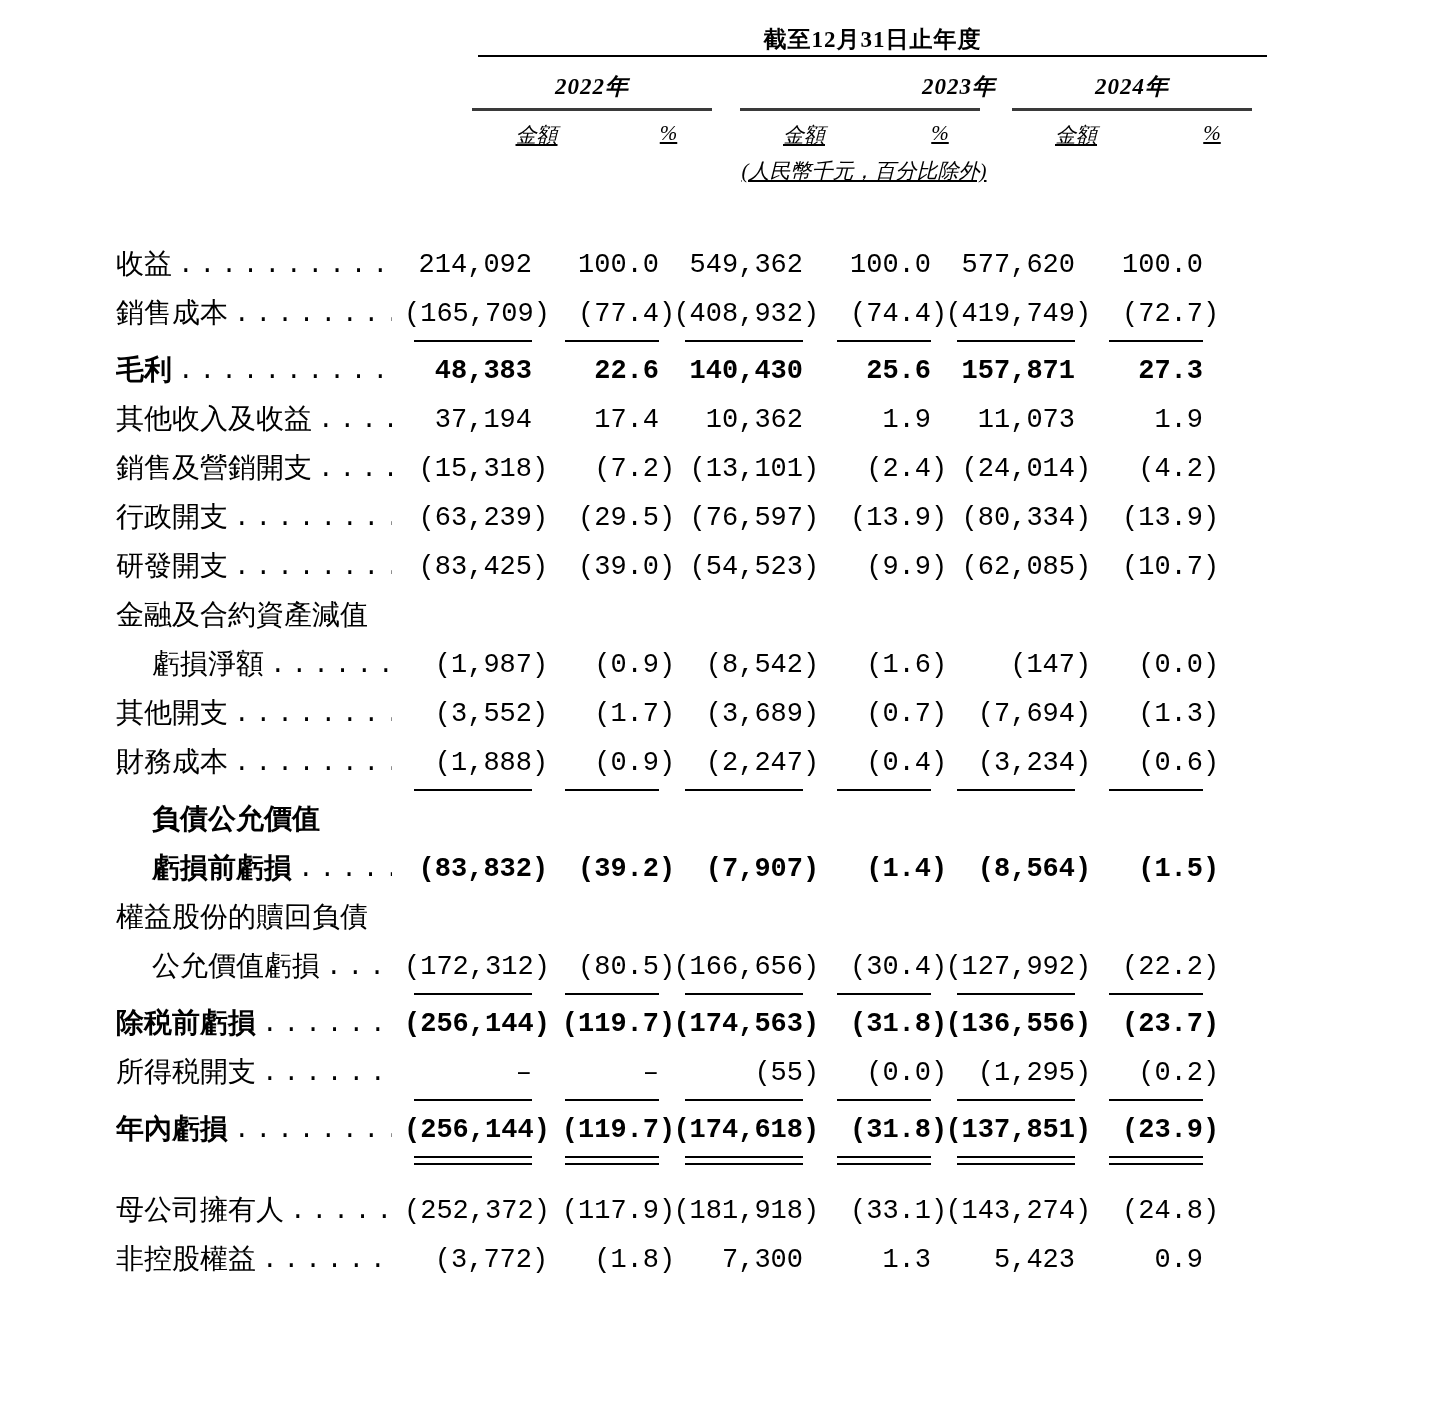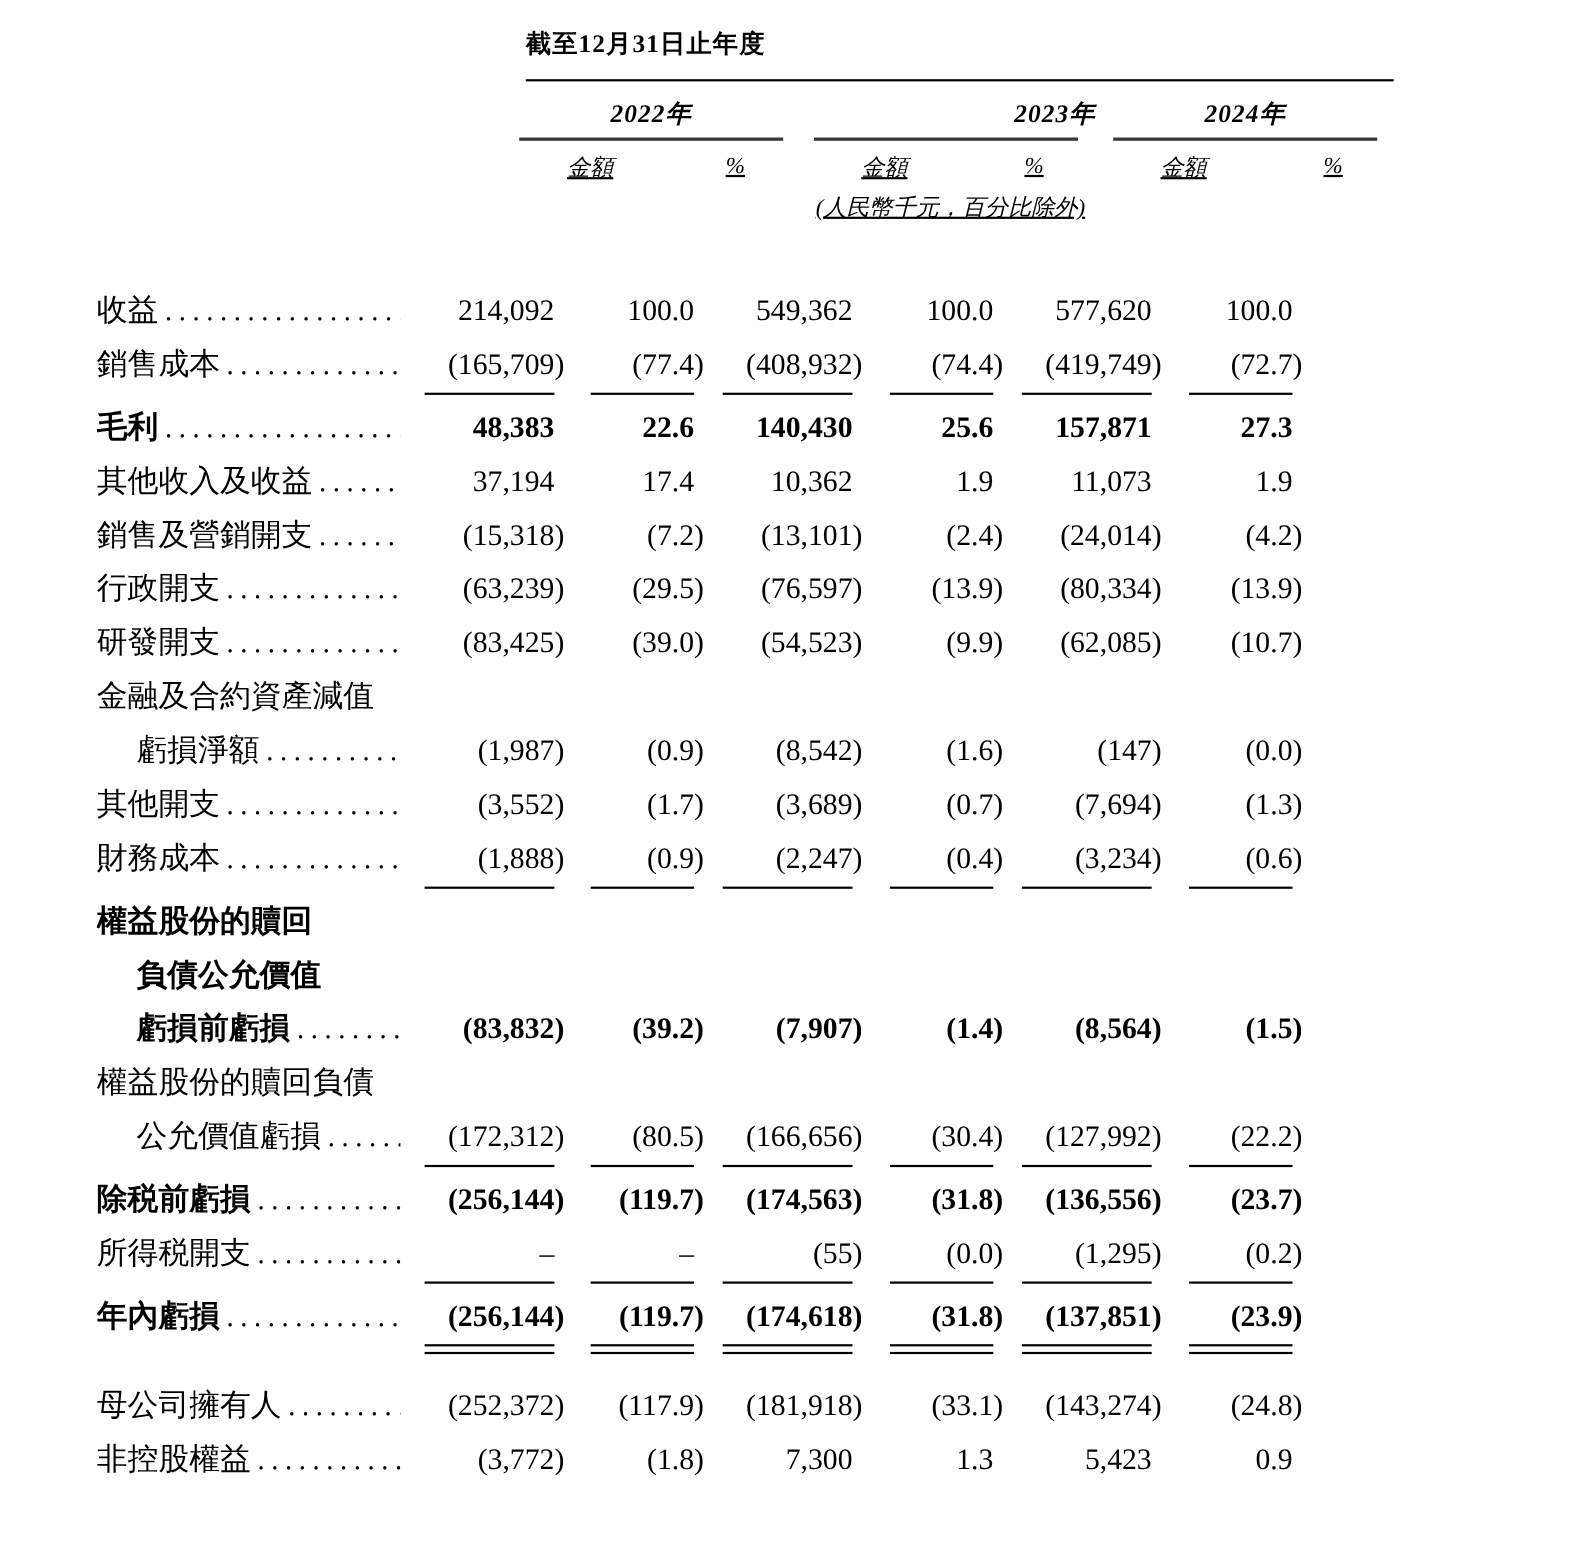--- a/index.html
+++ b/index.html
@@ -7,22 +7,23 @@
     position:relative;
     width:1440px; height:1424px;
     background:#fff;
     color:#000;
     font-family:"Liberation Serif","DejaVu Serif",serif;
     overflow:hidden;
   }
   .hdr { margin-left:172px; width:1096px; padding-top:24px; }
   .hdr-title {
     margin-left:306px; width:789px;
+    text-align:center;
     font-weight:bold; font-size:23px;
-    padding-bottom:17px;
+    padding-bottom:0;
     border-bottom:2px solid #000;
     letter-spacing:1px;
   }
   .hdr-years { display:flex; margin-left:288px; margin-top:14px; }
   .yr-span { text-align:center; }
   .yr-span.y1 { width:264px; }
   .yr-span.y2 { width:272px;text-align:right; }
   .yr-span.y3 { width:272px; }
   .yr-label { font-weight:bold; font-size:23px; letter-spacing:1px;font-style:italic; }
   .yr-line { height:3px; background:#3a3a3a; width:240px; margin:6px auto 0; }
@@ -31,21 +32,21 @@
   .sub {
     text-align:center; font-style:italic; font-size:21px; padding-left:16px;
     white-space:nowrap;
     text-decoration:underline;
   }
   .hdr-unit {
     margin-left:288px; width:808px;
     text-align:center; font-style:italic; font-size:21px;
     margin-top:8px; white-space:nowrap;text-decoration:underline;
   }
-  #table-body { margin-left:88px; width:1096px; margin-top:56px; }
+  #table-body { margin-left:116px; width:1096px; margin-top:56px;font-family:Liberation Mono, monospace; }
   .row { height:49px; line-height:49px; font-size:27px; }
   .row.bold { font-weight:bold; }
   .cell.label { display:flex; font-size:28px; white-space:nowrap; overflow:hidden; }
   .indent-1 .lbl { padding-left:36px; }
   .leader {
     flex:1; overflow:hidden; white-space:nowrap;
     margin:0 12px 0 6px;
     letter-spacing:6px; font-size:26px; font-weight:normal;
   }
   .leader::after { content:"................................................................"; }
@@ -234,25 +235,20 @@
       </div>
       <div class="cols rule-row">
         <div></div>
         <div class="rcell"><div class="sline w-amt"></div></div>
         <div class="rcell"><div class="sline w-pct"></div></div>
         <div class="rcell"><div class="sline w-amt"></div></div>
         <div class="rcell"><div class="sline w-pct"></div></div>
         <div class="rcell"><div class="sline w-amt"></div></div>
         <div class="rcell"><div class="sline w-pct"></div></div>
       </div>
-      <div class="cols row bold">
-        <div class="cell label">
-          <div class="lbl">權益股份的贖回</div>
-        </div>
-      </div>
       <div class="cols row bold indent-1">
         <div class="cell label">
           <div class="lbl">負債公允價值</div>
         </div>
       </div>
       <div class="cols row bold indent-1">
         <div class="cell label">
           <div class="lbl">虧損前虧損</div>
           <div class="leader"></div>
         </div>

